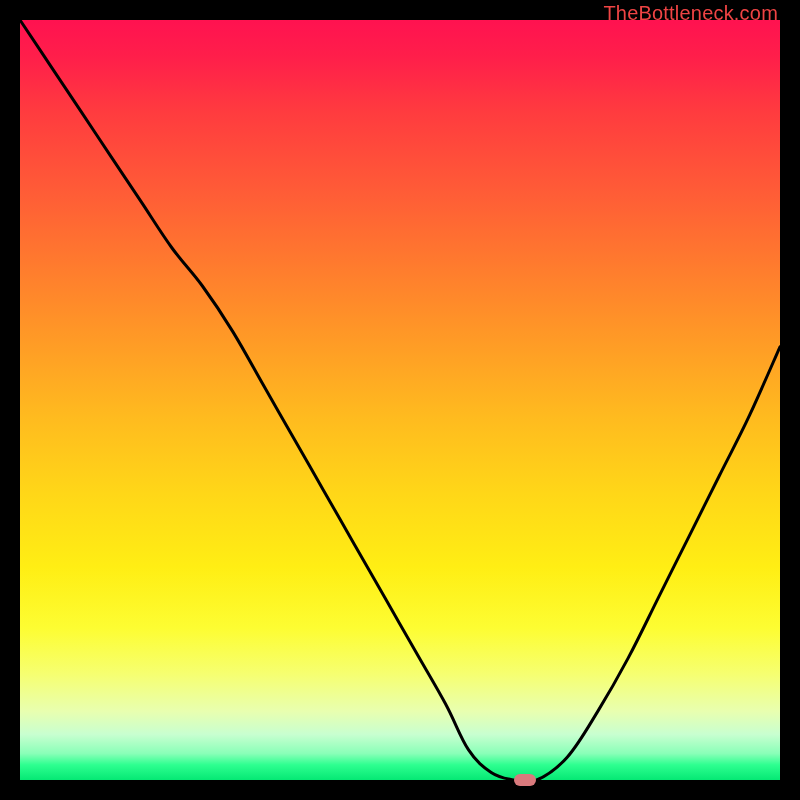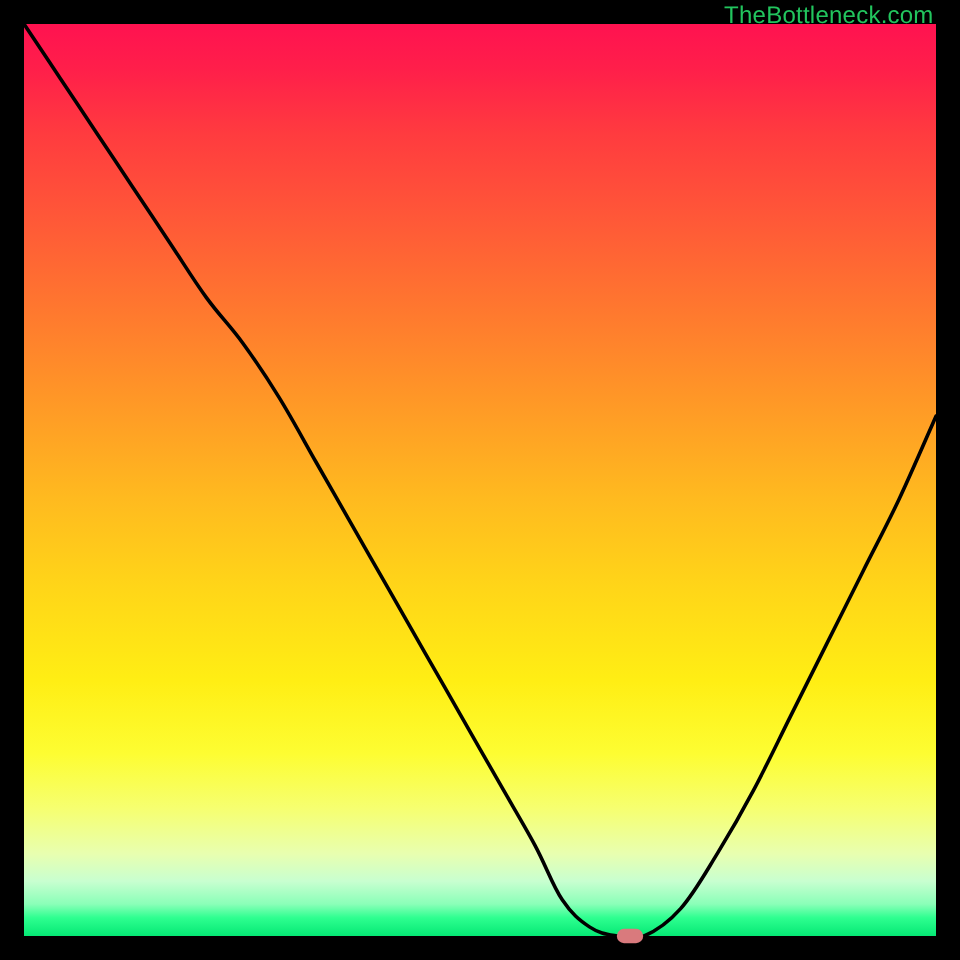--- a/index.html
+++ b/index.html
@@ -39,21 +39,21 @@
       #c8ffd0 94%,
       #8affb8 96.5%,
       #2eff90 98%,
       #05e874 100%
     );
   }
   .watermark {
     position: absolute;
     top: 2px;
     right: 22px;
-    color: #22c55e;
+    color: #ef4444;
     font-size: 20px;
     font-weight: 500;
     letter-spacing: 0.2px;
     user-select: none;
   }
   .marker {
     position: absolute;
     width: 22px;
     height: 12px;
     border-radius: 6px;

